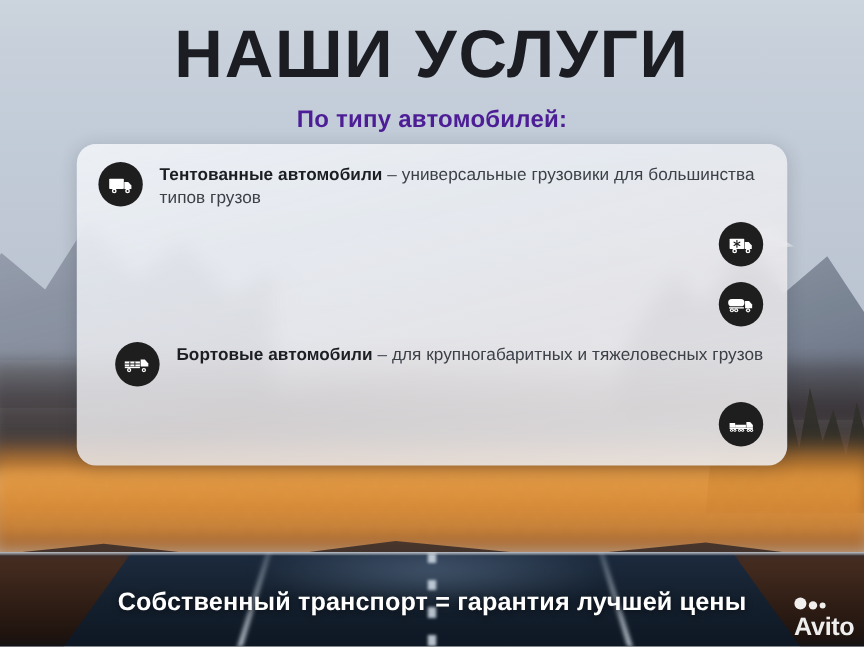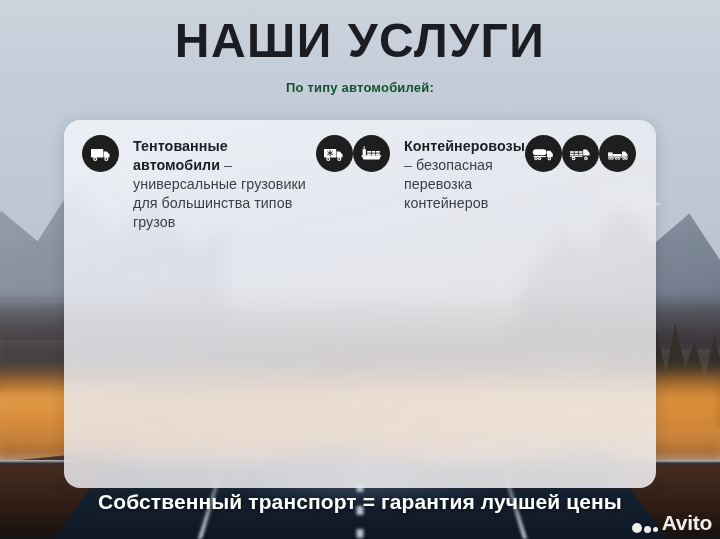--- a/index.html
+++ b/index.html
@@ -226,56 +226,57 @@
   .header {
     position: absolute;
     left: 0;
     right: 0;
     top: 16px;
     text-align: center;
     z-index: 5;
   }
 
   .title {
-    font-size: 48px;
+    font-size: 56px;
     font-weight: bold;
     letter-spacing: 1.5px;
     color: #1b1d22;
     line-height: 1.05;
     font-family: "Liberation Sans", sans-serif;
   }
 
   .subtitle {
     margin-top: 14px;
-    font-size: 13px;
+    font-size: 20px;
     font-weight: bold;
-    color: #14532d;
+    color: #4c1d95;
     letter-spacing: .2px;
   }
 
   
   .card {
     position: absolute;
     left: 64px;
     top: 120px;
     width: 592px;
-    height: 368px;
+    height: 268px;
     border-radius: 16px;
     background: linear-gradient(165deg,
         rgba(240,243,247,.90) 0%,
         rgba(235,238,243,.86) 30%,
         rgba(236,234,236,.84) 62%,
         rgba(242,240,241,.88) 100%);
     backdrop-filter: blur(8px);
     box-shadow: 0 2px 14px rgba(30,35,45,.18);
     padding: 14px 20px 10px 18px;
     z-index: 4;
     display: flex;
-    flex-direction: row;
+    flex-direction: column;
     justify-content: space-between;
+    align-items: flex-end;
   }
 
   .service-row {
     display: flex;
     align-items: flex-start;
     gap: 14px;
     min-height: 44px;
   }
 
   .icon-badge {
@@ -320,24 +321,25 @@
     text-shadow: 0 1px 5px rgba(0,0,0,.55);
     z-index: 6;
   }
 
   
   .watermark {
     position: absolute;
     right: 8px;
     bottom: 6px;
     display: flex;
-    align-items: flex-end;
+    align-items: flex-start;
     gap: 4px;
     z-index: 7;
     opacity: .93;
+    flex-direction: column;
   }
   .wm-dots {
     display: flex;
     align-items: flex-end;
     gap: 2px;
   }
   .wm-dot {
     border-radius: 50%;
     background: #ffffff;
   }
@@ -413,38 +415,20 @@
           </g>
           <path d="M14.6 9.6h3.3l2.6 2.9v2.9h-5.9z" fill="#fff"></path>
           <circle cx="6.2" cy="17.1" r="2.0" fill="#fff"></circle>
           <circle cx="6.2" cy="17.1" r="0.85" fill="#1e1e1e"></circle>
           <circle cx="17.3" cy="17.1" r="2.0" fill="#fff"></circle>
           <circle cx="17.3" cy="17.1" r="0.85" fill="#1e1e1e"></circle>
         </svg>
       </span>
     </div>
 
-    <div class="service-row">
-      <span class="icon-badge">
-        <svg width="25" height="25" viewBox="0 0 25 25" aria-hidden="true">
-          <path d="M2.2 14.3h20.1l-2.1 4.2H4.6z" fill="#fff"></path>
-          <rect x="3.6" y="8.2" width="3.3" height="6.1" fill="#fff"></rect>
-          <rect x="4.6" y="5.3" width="0.95" height="3.0" fill="#fff"></rect>
-          <rect x="8.2" y="10.0" width="12.6" height="4.3" fill="#fff"></rect>
-          <g stroke="#1e1e1e" stroke-width="0.8">
-            <line x1="8.2" y1="12.15" x2="20.8" y2="12.15"></line>
-            <line x1="12.4" y1="10.0" x2="12.4" y2="14.3"></line>
-            <line x1="16.6" y1="10.0" x2="16.6" y2="14.3"></line>
-          </g>
-        </svg>
-      </span>
-      <span class="row-text">
-        <span class="row-name">Контейнеровозы</span><span class="row-dash"> – </span><span class="row-desc">безопасная перевозка контейнеров</span>
-      </span>
-    </div>
 
     <div class="service-row">
       <span class="icon-badge">
         <svg width="25" height="25" viewBox="0 0 25 25" aria-hidden="true">
           <rect x="1.8" y="8.2" width="13.6" height="6.1" rx="3.05" fill="#fff"></rect>
           <path d="M15.9 9.8h3.3l2.6 3.0v3.1h-5.9z" fill="#fff"></path>
           <rect x="2.6" y="15.0" width="12.3" height="1.1" fill="#fff"></rect>
           <circle cx="4.9" cy="17.6" r="1.7" fill="#fff"></circle>
           <circle cx="4.9" cy="17.6" r="0.7" fill="#1e1e1e"></circle>
           <circle cx="8.5" cy="17.6" r="1.7" fill="#fff"></circle>
@@ -464,20 +448,23 @@
             <line x1="6.2" y1="10.2" x2="6.2" y2="14.4"></line>
             <line x1="10.4" y1="10.2" x2="10.4" y2="14.4"></line>
           </g>
           <path d="M15.2 8.6h3.5l2.9 3.3v2.5h-6.4z" fill="#fff"></path>
           <rect x="2.0" y="14.8" width="12.6" height="1.0" fill="#fff"></rect>
           <circle cx="5.6" cy="17.4" r="1.8" fill="#fff"></circle>
           <circle cx="5.6" cy="17.4" r="0.75" fill="#1e1e1e"></circle>
           <circle cx="17.9" cy="17.4" r="1.8" fill="#fff"></circle>
           <circle cx="17.9" cy="17.4" r="0.75" fill="#1e1e1e"></circle>
         </svg>
+      </span>
+      <span class="row-text">
+        <span class="row-name">Бортовые автомобили</span><span class="row-dash"> – </span><span class="row-desc">для крупногабаритных и тяжеловесных грузов</span>
       </span>
     </div>
 
     <div class="service-row">
       <span class="icon-badge">
         <svg width="26" height="26" viewBox="0 0 26 26" aria-hidden="true">
           <path d="M3.0 11.4h4.6v4.0H3.0z" fill="#fff"></path>
           <path d="M7.6 13.0h9.0v2.4h-9.0z" fill="#fff"></path>
           <path d="M17.0 10.6h3.1l2.3 2.6v2.2h-5.4z" fill="#fff"></path>
           <rect x="3.0" y="15.6" width="19.4" height="0.9" fill="#fff"></rect>

